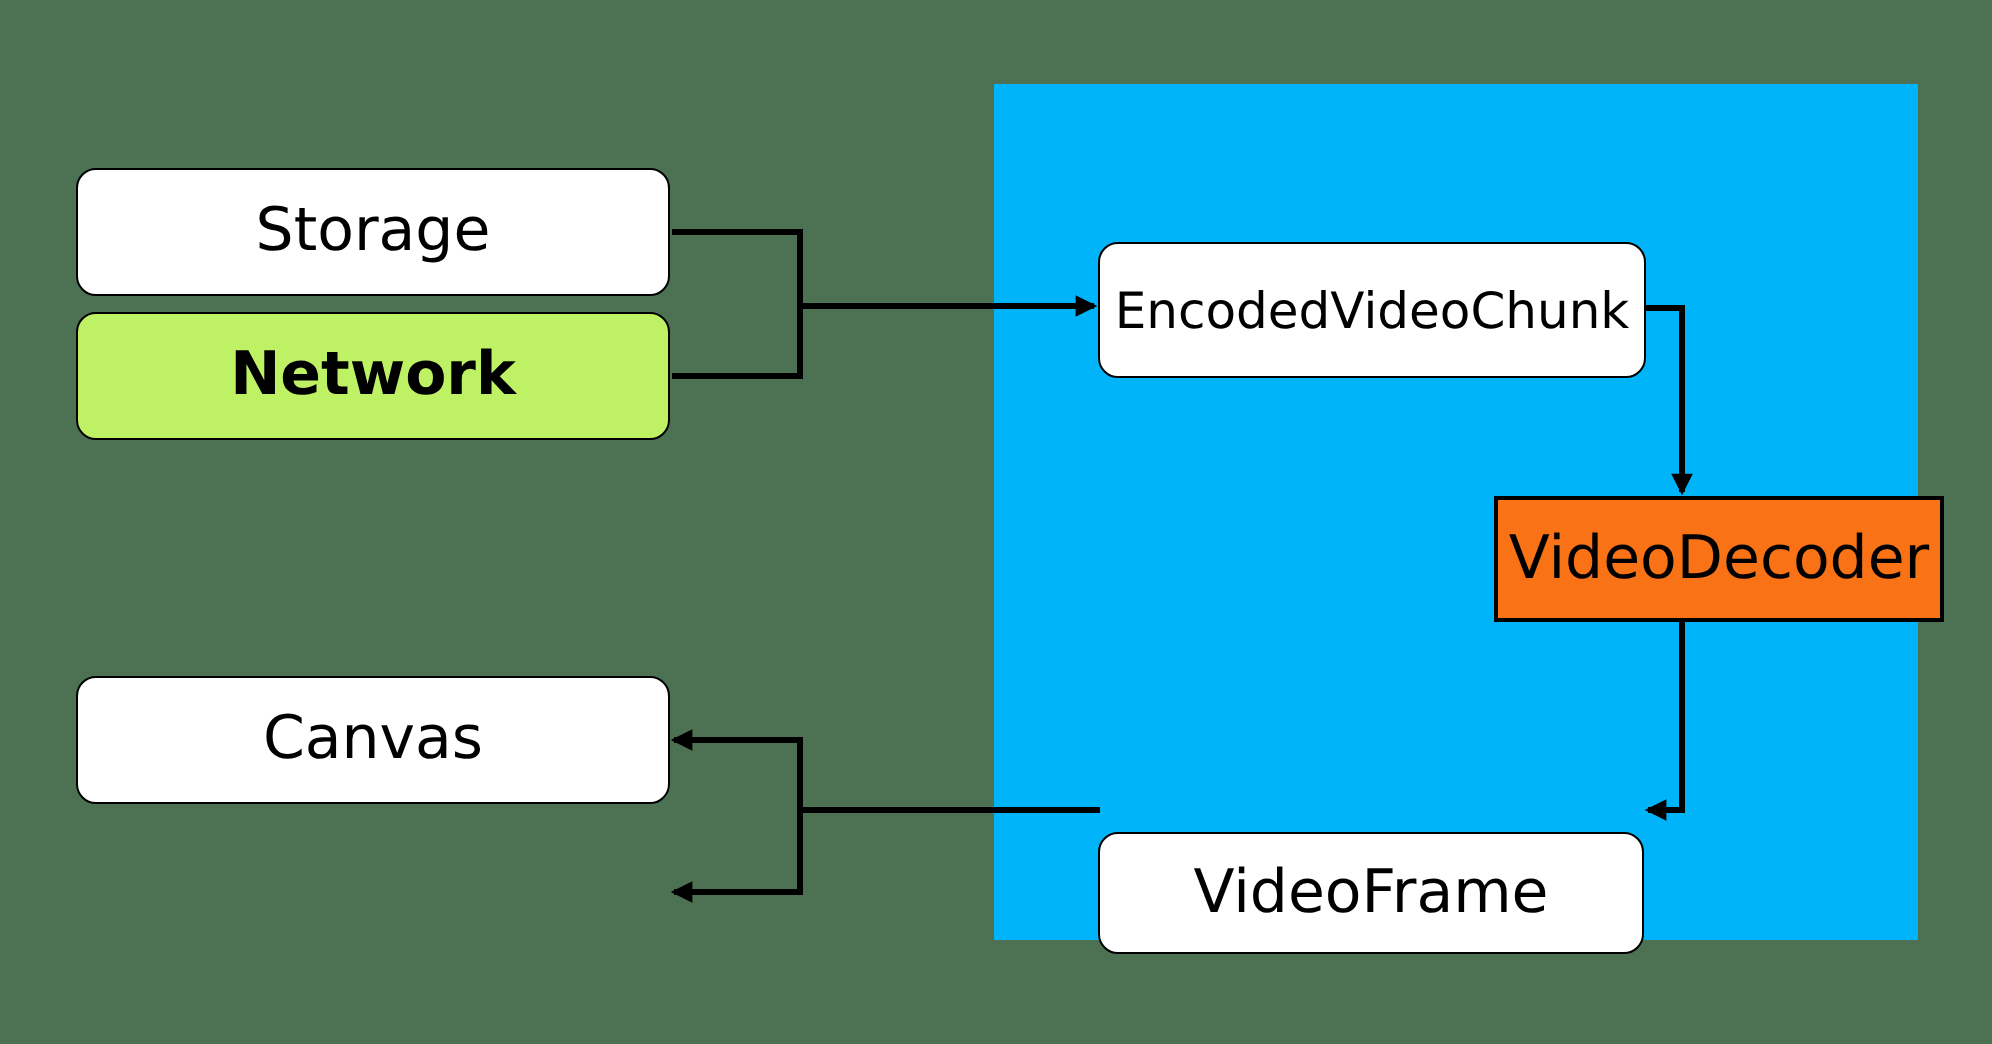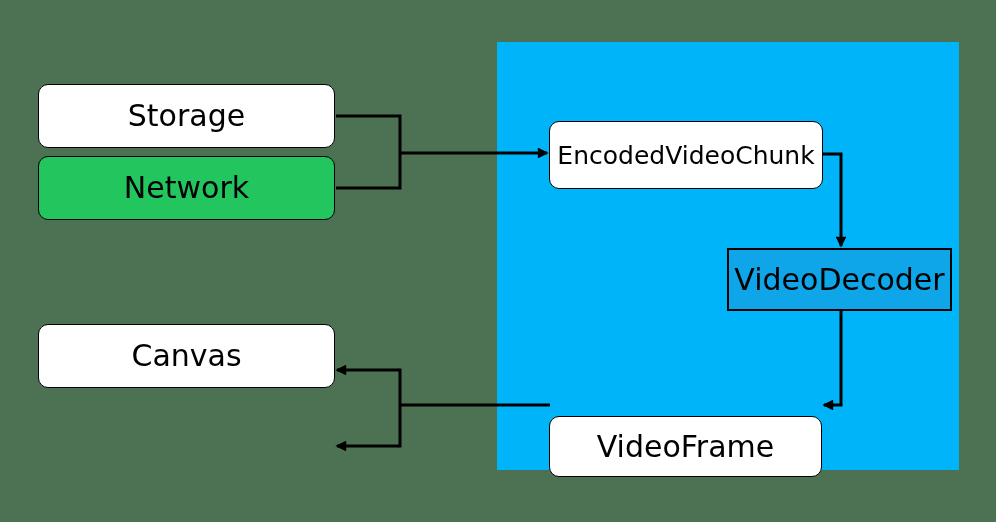--- a/index.html
+++ b/index.html
@@ -41,21 +41,21 @@
     justify-content: center;
     background: #ffffff;
     border: 1.5px solid #000000;
     border-radius: 10px;
     font-size: 30px;
     line-height: 1;
     white-space: nowrap;
   }
   .node--storage            { left: 38px;  top: 84px;  width: 297px; height: 64px; }
   .node--network            { left: 38px;  top: 156px; width: 297px; height: 64px; }
-  .node--canvas             { left: 38px;  top: 324px; width: 297px; height: 64px; }
+  .node--canvas             { left: 38px;  top: 338px; width: 297px; height: 64px; }
   .node--media-stream-track { left: 38px;  top: 414px; width: 297px; height: 64px; font-size: 27px; }
   .node--encoded-video-chunk{ left: 549px; top: 121px; width: 274px; height: 68px; font-size: 25px; }
   .node--video-decoder      { left: 727px; top: 248px; width: 225px; height: 63px;
                               border-radius: 0; border-width: 2px; }
   .node--video-frame        { left: 549px; top: 376px; width: 273px; height: 61px; }
 </style>
 </head>
 <body>
 
 <div class="stage" style="background-color: rgb(76, 114, 83);">
@@ -73,23 +73,23 @@
     <path class="edge" d="M 823 154 H 841 V 246" marker-end="url(#arrowhead)"></path>
     <path class="edge" d="M 841 311 V 405 H 824" marker-end="url(#arrowhead)"></path>
     <path class="edge" d="M 550 405 H 399"></path>
     <path class="edge" d="M 400 368.5 V 447.5"></path>
     <path class="edge" d="M 399 370 H 337" marker-end="url(#arrowhead)"></path>
     <path class="edge" d="M 399 446 H 337" marker-end="url(#arrowhead)"></path>
   </svg>
 
   <div class="node node--storage" style="background-color: rgb(255, 255, 255);">Storage</div>
 
-  <div class="node node--network" style="background-color: #22c55e;">Network</div>
+  <div class="node node--network" style="background-color: #bef264; font-weight: bold;">Network</div>
 
   <div class="node node--encoded-video-chunk" style="background-color: rgb(255, 255, 255);">EncodedVideoChunk</div>
 
-  <div class="node node--video-decoder" style="background-color: #0ea5e9;">VideoDecoder</div>
+  <div class="node node--video-decoder" style="background-color: #f97316; margin-left: 20px;">VideoDecoder</div>
 
   <div class="node node--video-frame" style="background-color: rgb(255, 255, 255); margin-top: 40px;">VideoFrame</div>
 
   <div class="node node--canvas" style="background-color: rgb(255, 255, 255);">Canvas</div>
 
 </div>
 
 </body></html>

